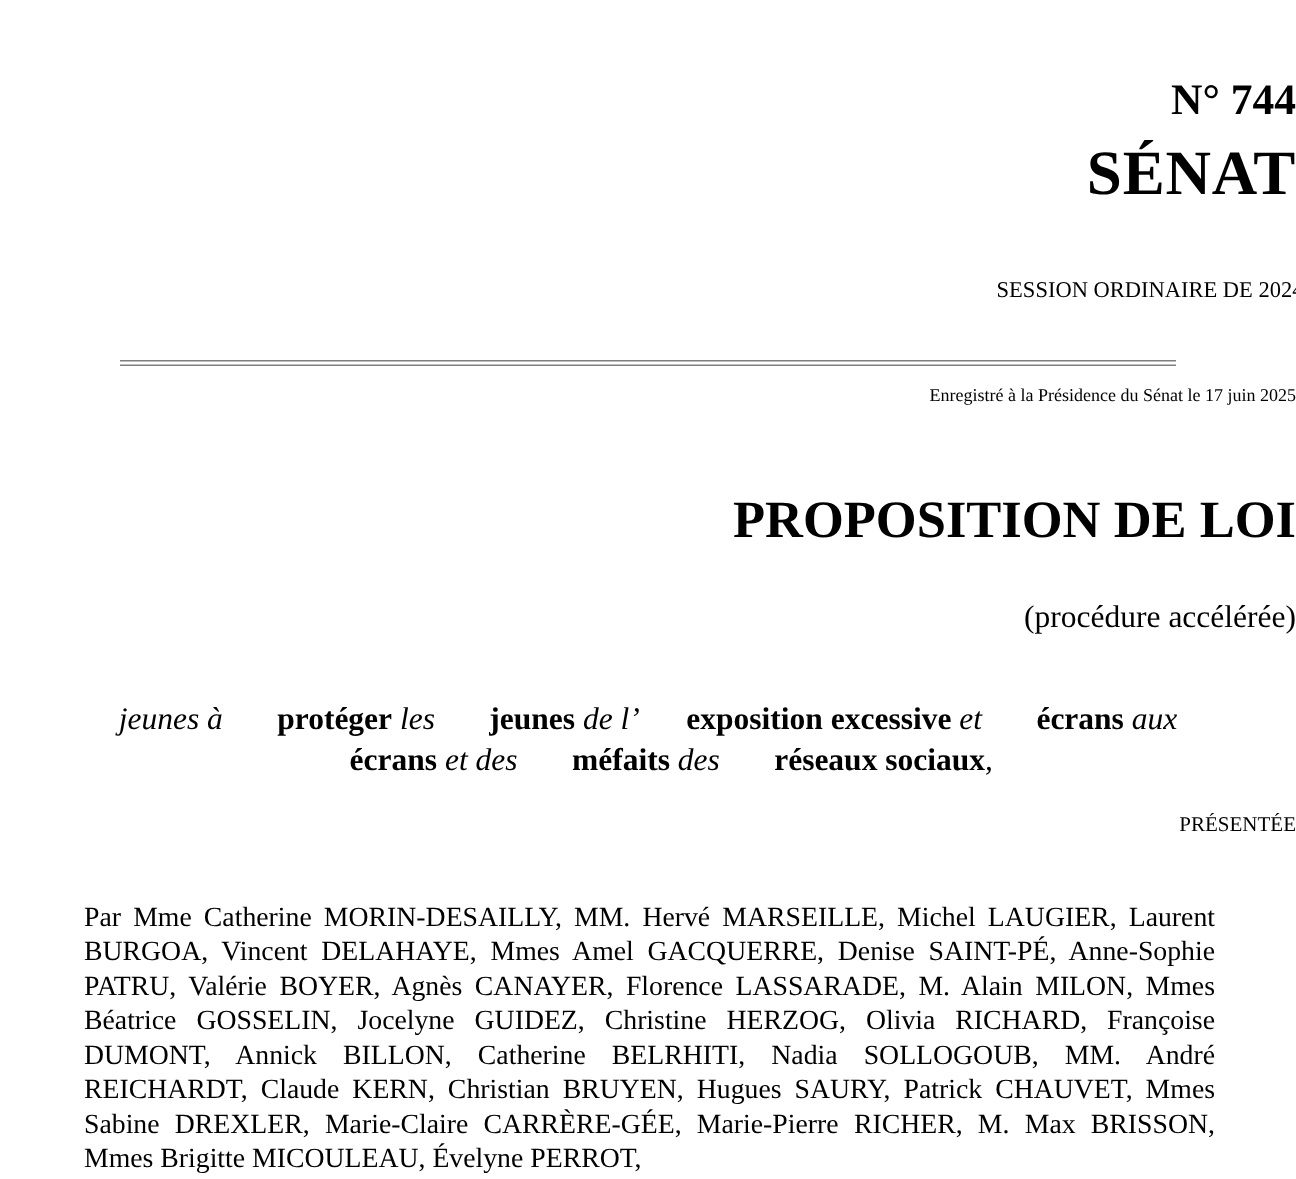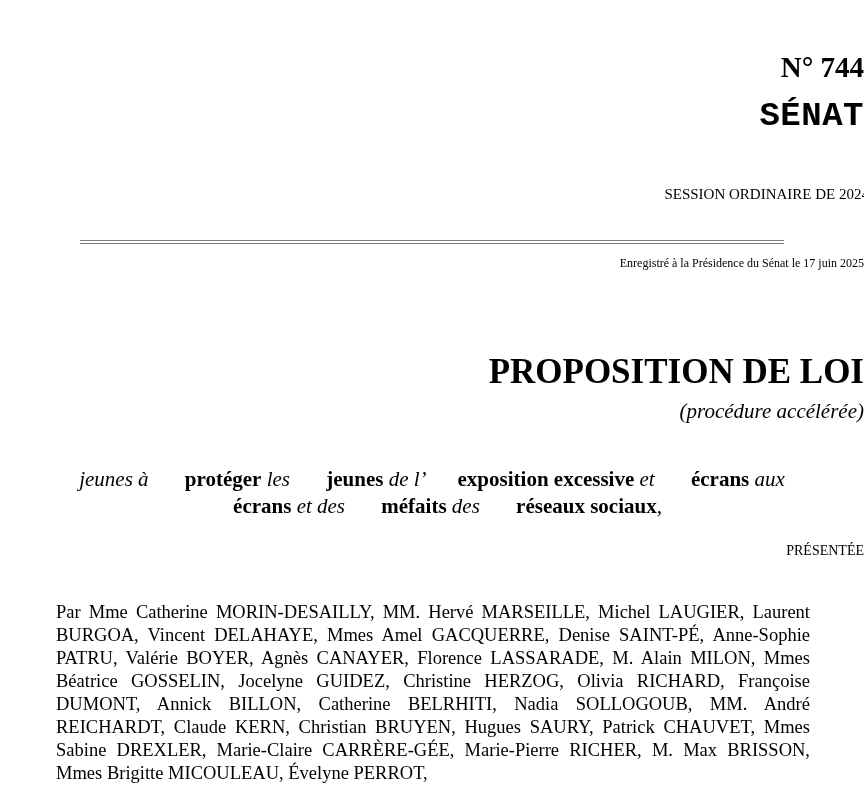--- a/index.html
+++ b/index.html
@@ -4,29 +4,29 @@
 <style>
   html, body { margin: 0; padding: 0; background: #ffffff; }
   body {
     width: 864px; height: 786px; overflow: hidden;
     font-family: "Liberation Serif", "DejaVu Serif", serif;
     color: #000000;
     position: relative;
   }
   .center { position: absolute; left: 0; width: 864px; text-align: right; }
   #number { top: 50px; font-size: 29px; font-weight: bold; line-height: 34px; }
-  #senat { top: 92px; font-size: 34px; font-weight: bold; line-height: 48px; letter-spacing: 0.5px; font-family: Liberation Mono, monospace; }
+  #senat { top: 92px; font-size: 42px; font-weight: bold; line-height: 48px; letter-spacing: 0.5px; }
   #session { top: 185px; font-size: 15px; line-height: 18px; padding-left: 40px; }
   #sep {
     position: absolute; left: 80px; width: 704px; top: 240px; height: 2px;
     border-top: 1px solid #7f7f7f; border-bottom: 1px solid #7f7f7f;
   }
   #registered { top: 256px; font-size: 12px; line-height: 15px; }
-  #title { top: 352px; font-size: 35px; font-weight: bold; line-height: 40px; }
-  #procedure { top: 398px; font-size: 21px; font-style: italic; line-height: 26px; }
+  #title { top: 327px; font-size: 35px; font-weight: bold; line-height: 40px; }
+  #procedure { top: 398px; font-size: 21px; line-height: 26px; }
   #subject {
     position: absolute; left: 56px; width: 752px; top: 466px;
     text-align: center; font-size: 21px; line-height: 27px;
   }
   #subject i { font-style: italic; font-weight: normal; }
   #subject b { font-weight: bold; margin-left: 31px; }
   #presentee { top: 542px; font-size: 14px; line-height: 17px; }
   #authors {
     position: absolute; left: 56px; width: 754px; top: 601px;
     font-size: 18.5px; line-height: 23px; text-align: justify;

